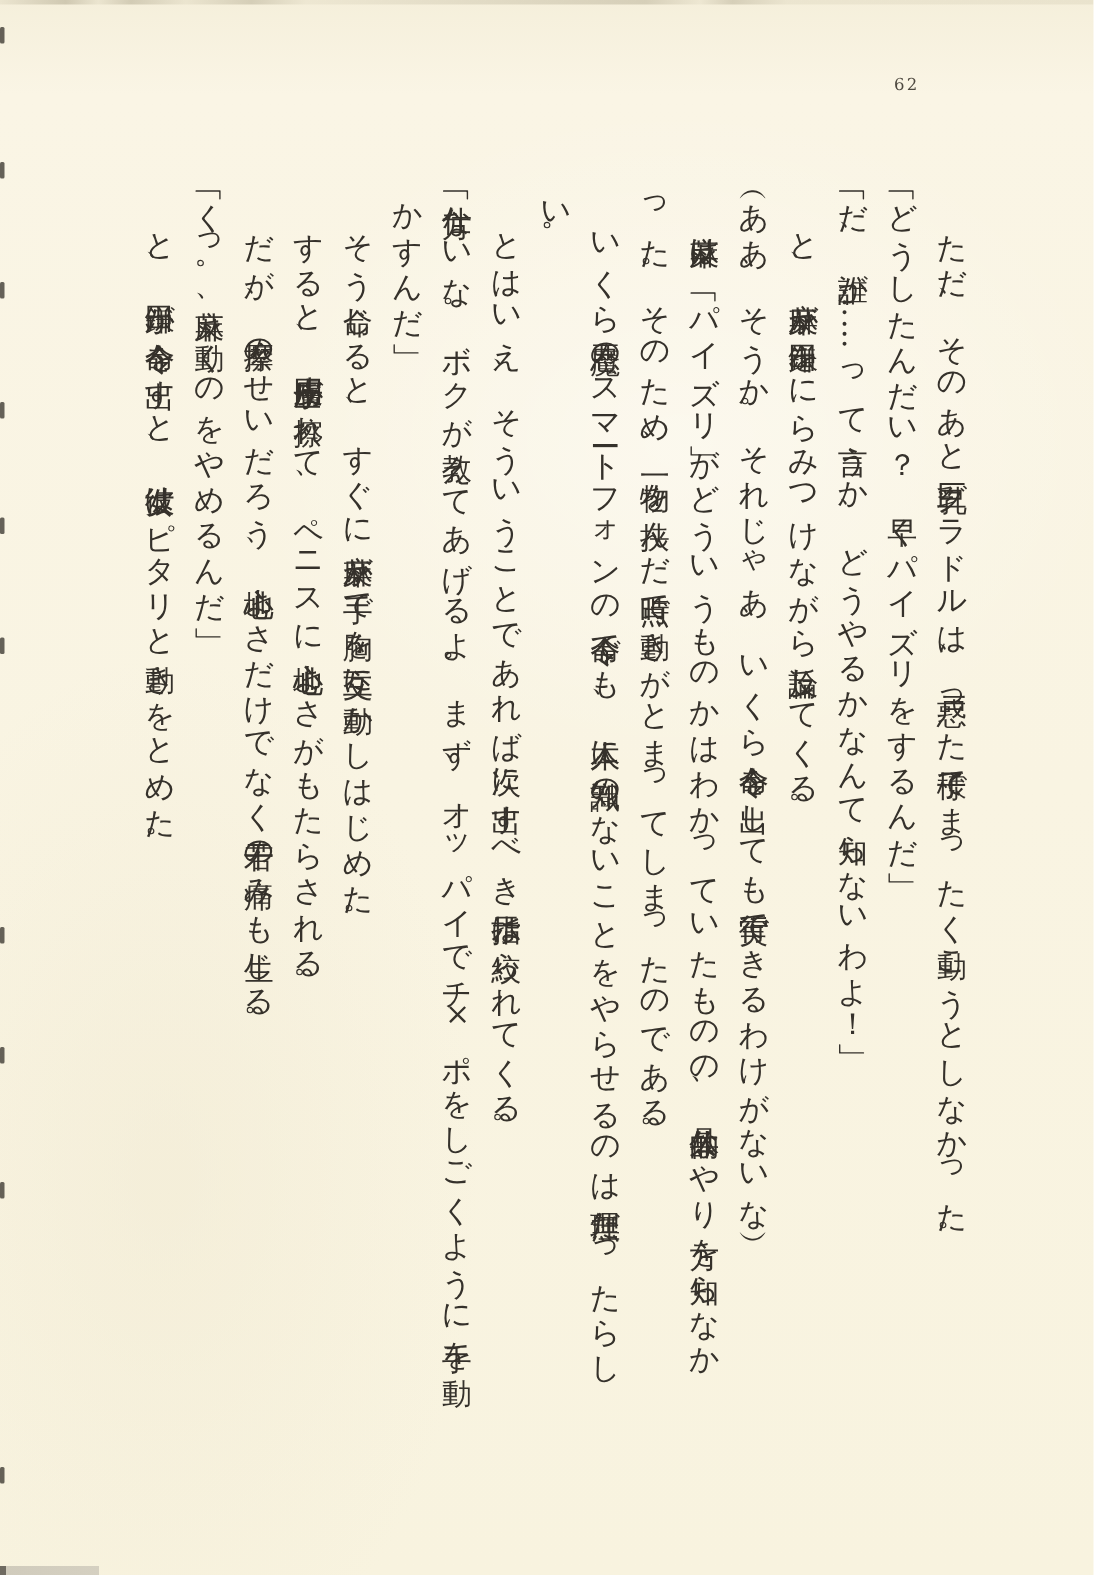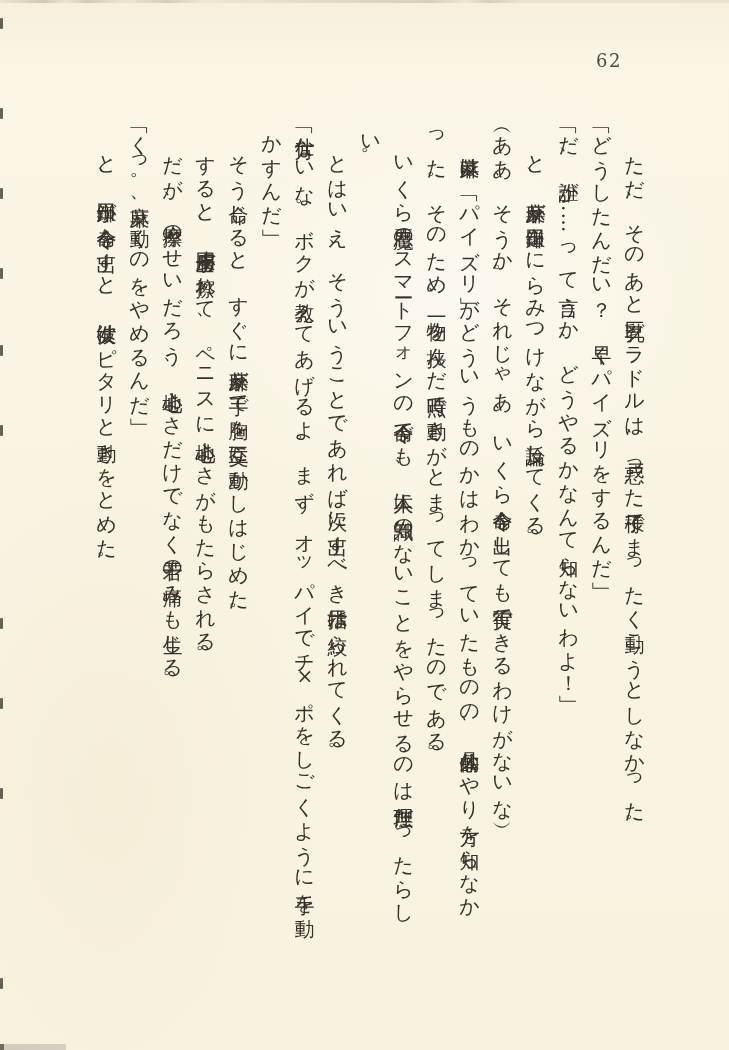--- a/index.html
+++ b/index.html
@@ -33,21 +33,21 @@
     text-align: left;
   }
   .para { margin: 0; padding: 0; }
   .para.indent { text-indent: 21px; }
 
   .page-number {
     position: absolute;
     top: 50px;
     left: 596px;
     font-family: "DejaVu Serif", "Liberation Serif", serif;
-    font-size: 18px;
+    font-size: 11px;
     letter-spacing: 1.5px;
     color: #4e4940;
   }
 
   
   .top-edge-shadow {
     position: absolute; top: 0; left: 0;
     width: 729px; height: 3px;
     background: linear-gradient(90deg,
       rgba(150,140,105,0.10) 0%, rgba(120,110,80,0.30) 6%, rgba(150,140,105,0.10) 9%,

